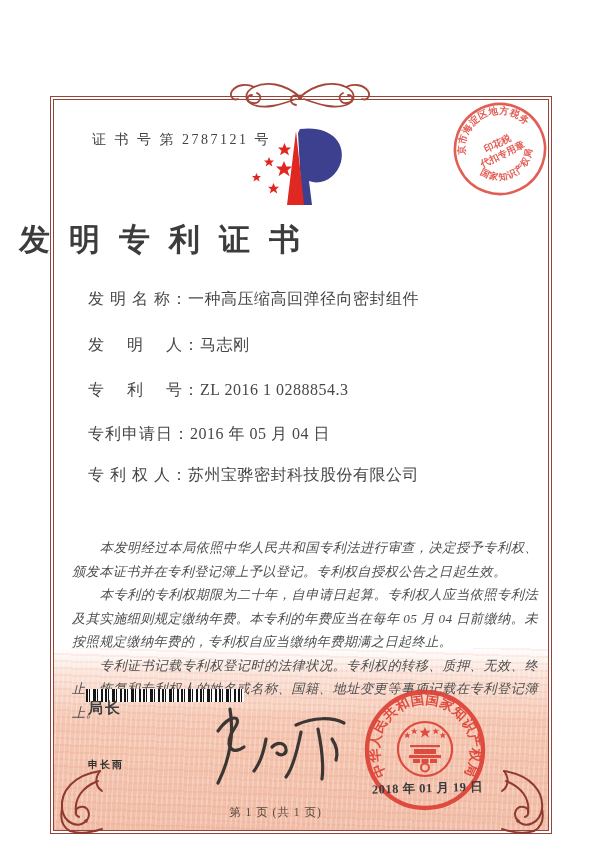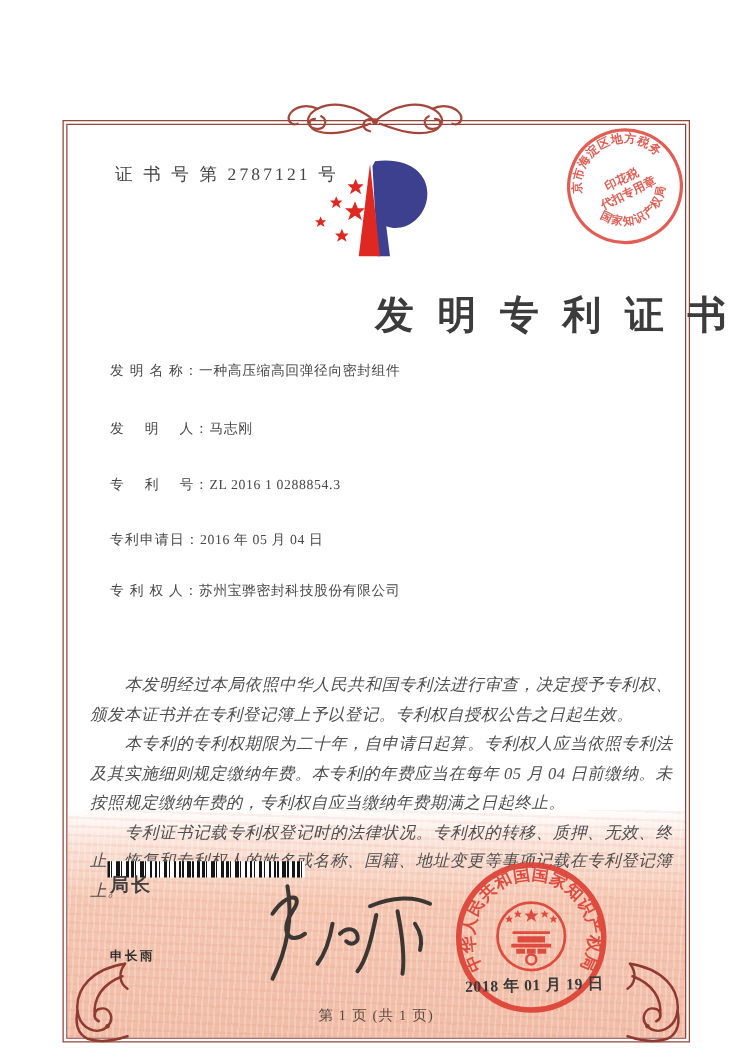--- a/index.html
+++ b/index.html
@@ -21,24 +21,24 @@
       repeating-linear-gradient(93deg, rgba(255,255,255,.22) 0 1.5px, rgba(255,255,255,0) 1.5px 5px),
       repeating-linear-gradient(2deg, rgba(214,120,96,.10) 0 2px, rgba(255,255,255,0) 2px 7px),
       linear-gradient(180deg, rgba(247,206,188,0) 0%, rgba(247,206,188,.55) 14%, #f5c7b2 40%, #f1bda7 100%);
   }
   .cert-no {
     position:absolute; left:92px; top:92px; font-size:14px; color:#434343; letter-spacing:2.5px;
   }
   .logo { position:absolute; left:238px; top:86px; }
   .tax-stamp { position:absolute; left:448px; top:58px; opacity:.85; }
   .title {
-    position:absolute; left:0; top:192px; width:600px; text-align:right;
+    position:absolute; left:0; top:180px; width:600px; text-align:left;
     font-size:31px; font-weight:700; color:#3c3c3c; letter-spacing:19px; text-indent:19px;
   }
-  .field { position:absolute; left:88px; font-size:11px; color:#474747; white-space:pre; }
+  .field { position:absolute; left:88px; font-size:16px; color:#474747; white-space:pre; }
   .field .lab { letter-spacing:1px; }
   .field .val { letter-spacing:.5px; }
   .f0{top:250px;} .f1{top:296px;} .f2{top:341px;} .f3{top:385px;} .f4{top:426px;} .f5{top:470px;}
   .body-text {
     position:absolute; left:72px; top:497px; width:466px;
     font-size:13.2px; line-height:1.78; color:#4e4e4e; text-align:justify;font-style:italic;
   }
   .body-text p { text-indent:2.1em; letter-spacing:.4px; }
   .barcode {
     position:absolute; left:86px; top:650px; width:158px; height:13px;
@@ -51,21 +51,21 @@
         #151515 15px 17px, #fdfdfd 17px 19px);
   }
   .director-title { position:absolute; left:88px; top:660px; font-size:15px; font-weight:700; color:#404040; letter-spacing:2px; }
   .director-name  { position:absolute; left:88px; top:719px; font-size:10px; font-weight:700; color:#2e2e2e; letter-spacing:2px; }
   .signature { position:absolute; left:188px; top:666px; }
   .big-seal { position:absolute; left:362px; top:648px; }
   .seal-date {
     position:absolute; left:372px; top:741px; width:125px; font-size:12.5px; font-weight:700;
     color:#3a3a3a; letter-spacing:.5px; transform:rotate(-1.5deg); white-space:nowrap;
   }
-  .footer { position:absolute; left:50px; top:766px; width:502px; text-align:center; font-size:11.5px; color:#5a4a43; letter-spacing:1px; }
+  .footer { position:absolute; left:50px; top:766px; width:451px; text-align:center; font-size:11.5px; color:#5a4a43; letter-spacing:1px; }
   .top-ornament { position:absolute; left:208px; top:36px; }
   .corner-fl { position:absolute; }
   .corner-left  { left:52px;  top:728px; }
   .corner-right { left:500px; top:728px; transform:scaleX(-1); }
   .seal-red { fill:#dd4136; }
   .seal-stroke { stroke:#dd4136; fill:none; }
 </style>
 </head>
 <body>
 

